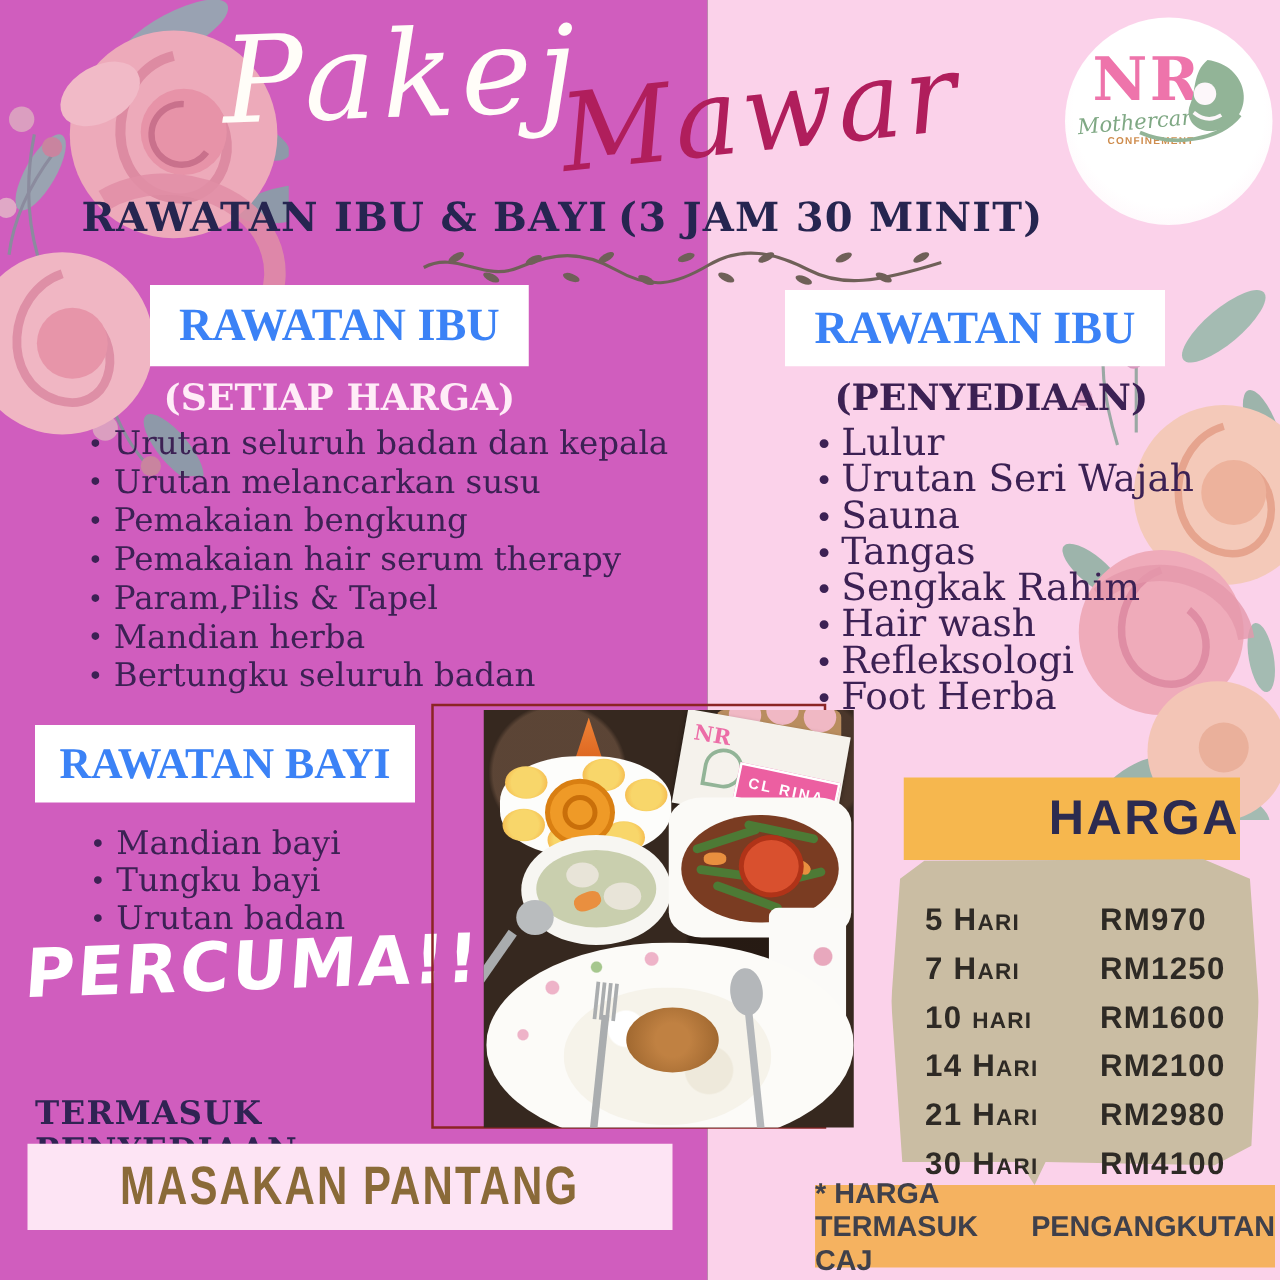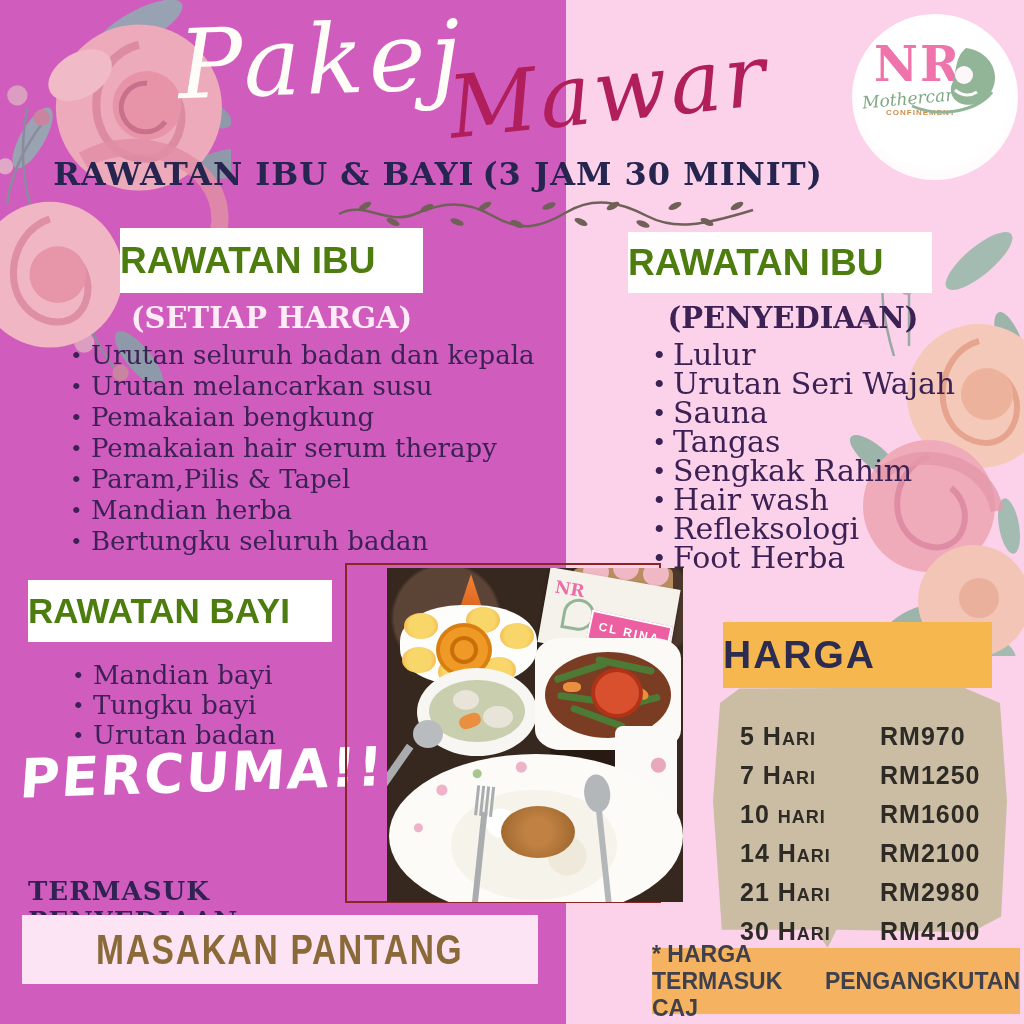--- a/index.html
+++ b/index.html
@@ -9,37 +9,37 @@
 
   
   .bg-left{left:0;top:0;width:566px;height:1024px;background:#d05dbe;}
   .bg-right{left:566px;top:0;width:458px;height:1024px;background:#fbd2ea;}
 
   
   .title-pakej{left:178px;top:4px;width:300px;font-family:"DejaVu Serif",serif;
     font-style:italic;font-size:96px;color:#fffdf8;letter-spacing:5px;transform:rotate(-2deg);}
   .title-mawar{left:448px;top:38px;width:380px;font-family:"DejaVu Serif",serif;
     font-style:italic;font-size:86px;color:#b01e5c;letter-spacing:3px;transform:rotate(-6deg);}
-  .subtitle{left:28px;top:155px;width:820px;display:flex;justify-content:center;gap:8px;
+  .subtitle{left:40px;top:155px;width:820px;display:flex;justify-content:center;gap:8px;
     font-family:"DejaVu Serif",serif;font-weight:bold;font-size:32px;color:#262550;letter-spacing:1px;}
 
   
   .logo{left:852px;top:14px;width:166px;height:166px;border-radius:50%;
     background:radial-gradient(circle at 50% 45%,#ffffff 62%,#fdeef6 100%);}
   .logo-nr{position:absolute;left:22px;top:22px;font-family:"DejaVu Serif",serif;
     font-weight:bold;font-size:48px;color:#ee74ab;letter-spacing:2px;}
   .logo-name{position:absolute;left:10px;top:74px;font-family:"DejaVu Serif",serif;
     font-style:italic;font-size:17px;color:#7fa884;transform:rotate(-5deg);}
   .logo-sub{position:absolute;left:34px;top:94px;font-family:"Liberation Sans",sans-serif;
     font-weight:bold;font-size:8px;color:#cf8d4e;letter-spacing:1px;}
   .logo-swoosh{position:absolute;left:52px;top:28px;}
 
   
-  .hbox{background:#ffffff;display:flex;align-items:center;justify-content:flex-start;
-    font-family:Liberation Sans, sans-serif;font-weight:bold;color:#4d7c0f;}
+  .hbox{background:#ffffff;display:flex;align-items:center;justify-content:center;
+    font-family:Liberation Serif, serif;font-weight:bold;color:#3b82f6;}
   .hbox-left{left:120px;top:228px;width:303px;height:65px;font-size:37px;}
   .hbox-right{left:628px;top:232px;width:304px;height:61px;font-size:37px;}
   .hbox-baby{left:28px;top:580px;width:304px;height:62px;font-size:35px;}
 
   .subhead{font-family:"DejaVu Serif",serif;font-weight:bold;font-size:29px;text-align:center;}
   .subhead-left{left:100px;top:301px;width:343px;color:#ffecf7;}
   .subhead-right{left:628px;top:301px;width:330px;color:#3c2154;}
 
   ul.blist{list-style:none;margin:0;padding:0;font-family:"DejaVu Serif",serif;
     color:#3c2154;}
@@ -110,21 +110,21 @@
     background:radial-gradient(circle,#c08142 30%,#96602a 100%);}
   .fork{left:84px;top:218px;width:20px;height:118px;transform:rotate(6deg);}
   .fork .tine{position:absolute;top:0;width:3px;height:30px;background:#aaadaf;}
   .fork .stem{position:absolute;left:7px;top:26px;width:6px;height:92px;background:#aaadaf;}
   .spoon2{left:202px;top:206px;width:30px;height:130px;transform:rotate(-6deg);}
   .spoon2 .bowl{position:absolute;left:0;top:0;width:26px;height:38px;background:#b4b7ba;border-radius:50%;}
   .spoon2 .stem{position:absolute;left:10px;top:34px;width:6px;height:96px;background:#b4b7ba;}
 
   
   .harga-box{left:723px;top:622px;width:269px;height:66px;background:#f6b74e;
-    display:flex;align-items:center;justify-content:flex-start;font-family:"Liberation Sans",sans-serif;
+    display:flex;align-items:center;justify-content:flex-end;font-family:"Liberation Sans",sans-serif;
     font-weight:bold;font-size:39px;color:#2c2b50;letter-spacing:2px;}
   .price-panel{left:713px;top:686px;width:294px;height:262px;background:#cabda3;
     clip-path:polygon(9% 1%,85% 0.5%,97.6% 6.5%,100% 44%,98% 88%,88% 94%,42% 93%,39% 100%,35% 93%,3% 93%,0% 44%,2.4% 6.5%);}
   .price-rows{left:740px;top:722px;width:248px;display:flex;flex-direction:column;gap:10px;
     font-family:"Liberation Sans",sans-serif;font-weight:bold;font-size:25px;color:#2e2a25;
     font-variant:small-caps;letter-spacing:1px;}
   .price-row{display:flex;}
   .price-row .days{flex:1;}
   .price-row .price{width:108px;}
   .note-box{left:652px;top:948px;width:368px;height:66px;background:#f5b260;

